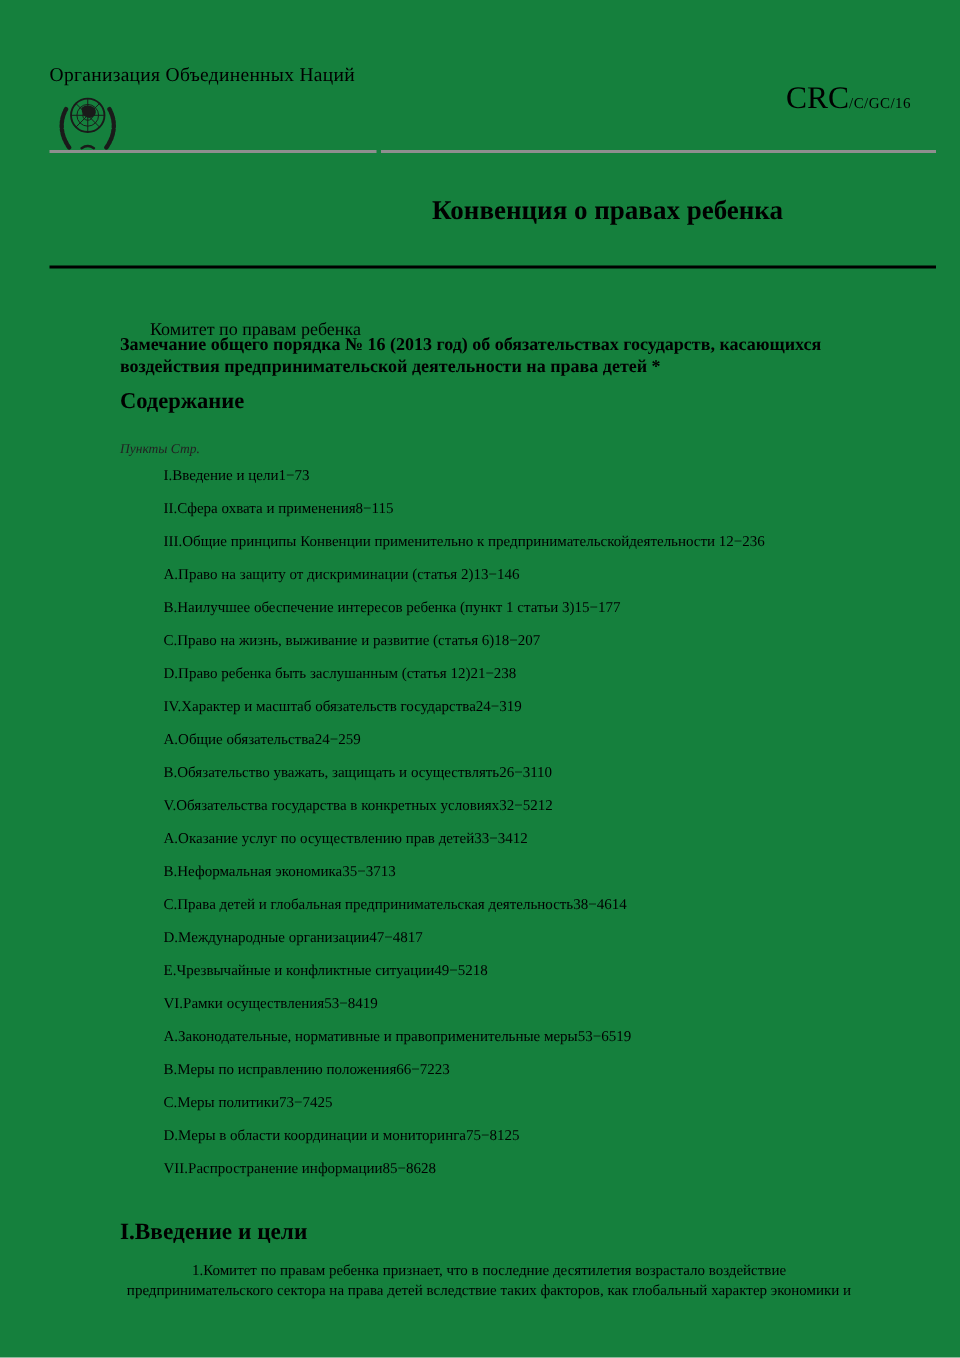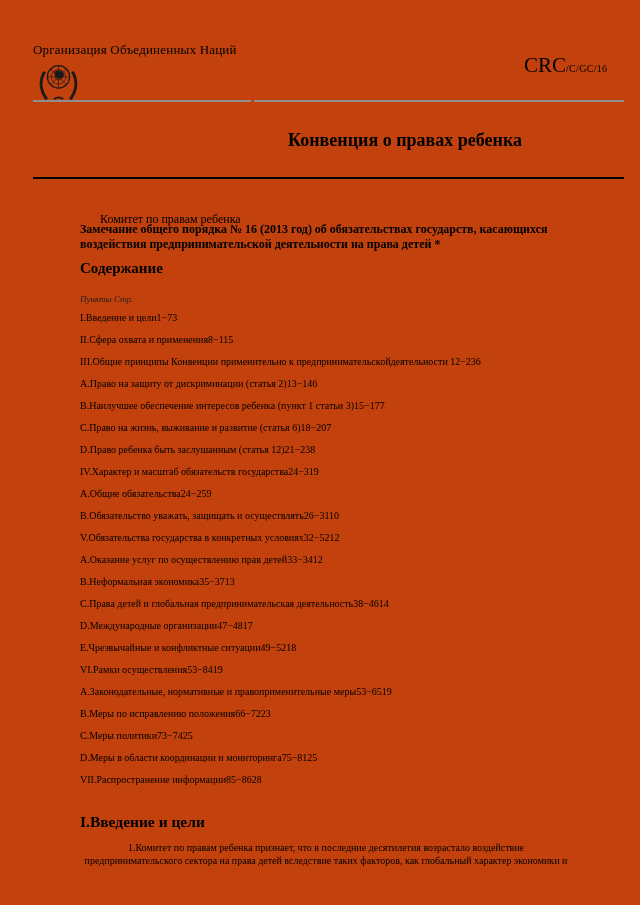--- a/index.html
+++ b/index.html
@@ -1,20 +1,20 @@
 <!DOCTYPE html>
 <html><head>
 <meta charset="utf-8">
 <style>
   html,body { margin:0; padding:0; background:#e8e8e8; }
   .page {
     position:relative;
     width:640px; height:905px;
     margin:0 auto;
-    background:#c2410c;
+    background:#15803d;
     font-family:"Liberation Serif", serif;
     color:#000;
     overflow:hidden;
   }
   
   .org-name {
     position:absolute; left:33px; top:42px;
     font-size:13px; letter-spacing:0.2px;
   }
   .emblem { position:absolute; left:37px; top:62px; width:43px; height:38px; }
@@ -47,21 +47,21 @@
     position:absolute; left:80px; top:260px;
     font-weight:bold; font-size:15px;
   }
   .contents-cols {
     position:absolute; left:80px; top:294px;
     font-style:italic; font-size:9px; color:#222;
   }
   .toc { position:absolute; left:80px; top:307px; width:500px; }
   .toc-entry {
     font-size:10px; line-height:22px; height:22px;
-    white-space:nowrap; overflow:hidden;
+    white-space:nowrap; overflow:hidden;margin-left:29px;
   }
   .section-heading {
     position:absolute; left:80px; top:813px;
     font-weight:bold; font-size:15.5px;
   }
   .intro-para {
     position:absolute; left:80px; top:841px; width:492px;
     font-size:10px; line-height:13px; text-align:center;
   }
 </style>

